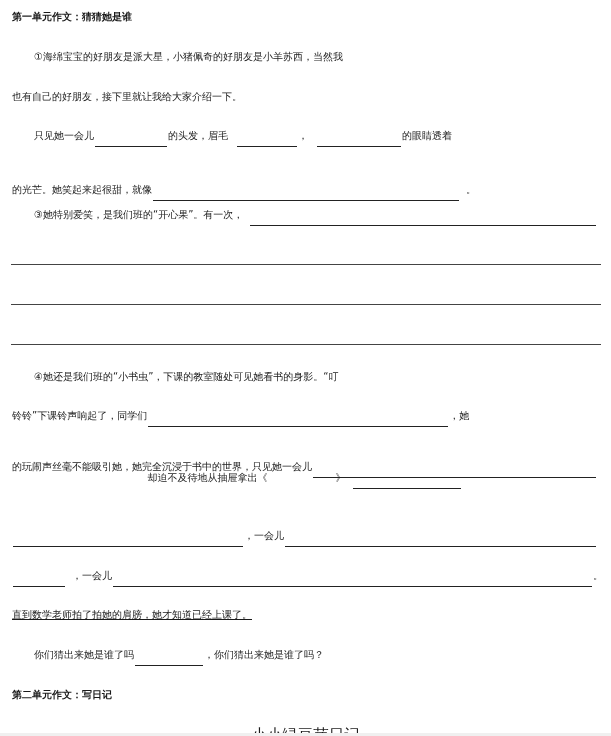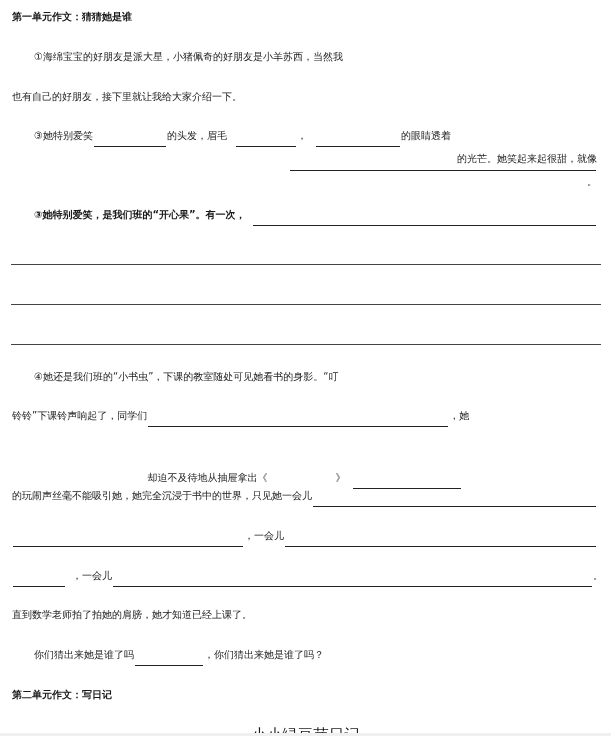--- a/index.html
+++ b/index.html
@@ -20,38 +20,38 @@
 <body>
 
 <div>
 
   <div class="line bold" style="top:6px;">第一单元作文：猜猜她是谁</div>
 
   <div class="line indent" style="top:46px;">①海绵宝宝的好朋友是派大星，小猪佩奇的好朋友是小羊苏西，当然我</div>
   <div class="line" style="top:86px;">也有自己的好朋友，接下里就让我给大家介绍一下。</div>
 
   <div class="line indent" style="top:125px;">
-    <span>③她特别爱笑</span>
+    <span>只见她一会儿</span>
     <span class="blank" style="width:72px;"></span>
     <span>的头发，眉毛</span>
     <span class="gap" style="width:8px;"></span>
     <span class="blank" style="width:60px;"></span>
     <span>，</span>
     <span class="gap" style="width:8px;"></span>
     <span class="blank" style="width:84px;"></span>
     <span>的眼睛透着</span>
   </div>
-  <div class="line" style="top:148px;flex-direction:column;">
+  <div class="line" style="top:179px;">
     <span>的光芒。她笑起来起很甜，就像</span>
     <span class="blank" style="width:306px;"></span>
     <span class="gap" style="width:6px;"></span>
     <span>。</span>
   </div>
 
-  <div class="line indent" style="top:204px;font-weight:bold;">
+  <div class="line indent" style="top:204px;">
     <span>③她特别爱笑，是我们班的“开心果”。有一次，</span>
     <span class="gap" style="width:6px;"></span>
     <span class="blank" style="flex:1;"></span>
   </div>
 
   <div class="rule" style="top:264px;"></div>
   <div class="rule" style="top:304px;"></div>
   <div class="rule" style="top:344px;"></div>
 
   <div class="line indent" style="top:366px;">④她还是我们班的“小书虫”，下课的教室随处可见她看书的身影。“叮</div>
@@ -60,37 +60,37 @@
     <span class="blank" style="width:300px;"></span>
     <span>，她</span>
   </div>
   <div class="line" style="top:467px;justify-content:center;">
     <span>却迫不及待地从抽屉拿出《</span>
     <span class="gap" style="width:68px;"></span>
     <span>》</span>
     <span class="gap" style="width:6px;"></span>
     <span class="blank" style="width:108px;"></span>
   </div>
-  <div class="line" style="top:485px;">
+  <div class="line" style="top:456px;">
     <span>的玩闹声丝毫不能吸引她，她完全沉浸于书中的世界，只见她一会儿</span>
     <span class="blank" style="flex:1;"></span>
   </div>
   <div class="line" style="top:525px;">
     <span class="blank" style="width:230px;"></span>
     <span>，一会儿</span>
     <span class="blank" style="flex:1;"></span>
   </div>
   <div class="line" style="top:565px; right:8px;">
     <span class="blank" style="width:52px;"></span>
     <span class="gap" style="width:6px;"></span>
     <span>，一会儿</span>
     <span class="blank" style="flex:1;"></span>
     <span>。</span>
   </div>
-  <div class="line" style="top:604px;">直到数学老师拍了拍她的肩膀，她才知道已经上课了。</div>
+  <div class="line" style="top:604px;text-decoration:underline;">直到数学老师拍了拍她的肩膀，她才知道已经上课了。</div>
 
   <div class="line indent" style="top:644px;">
     <span>你们猜出来她是谁了吗</span>
     <span class="blank" style="width:68px;"></span>
     <span>，你们猜出来她是谁了吗？</span>
   </div>
 
   <div class="line bold" style="top:684px;text-align:center;">第二单元作文：写日记</div>
 
   <div class="cut">

